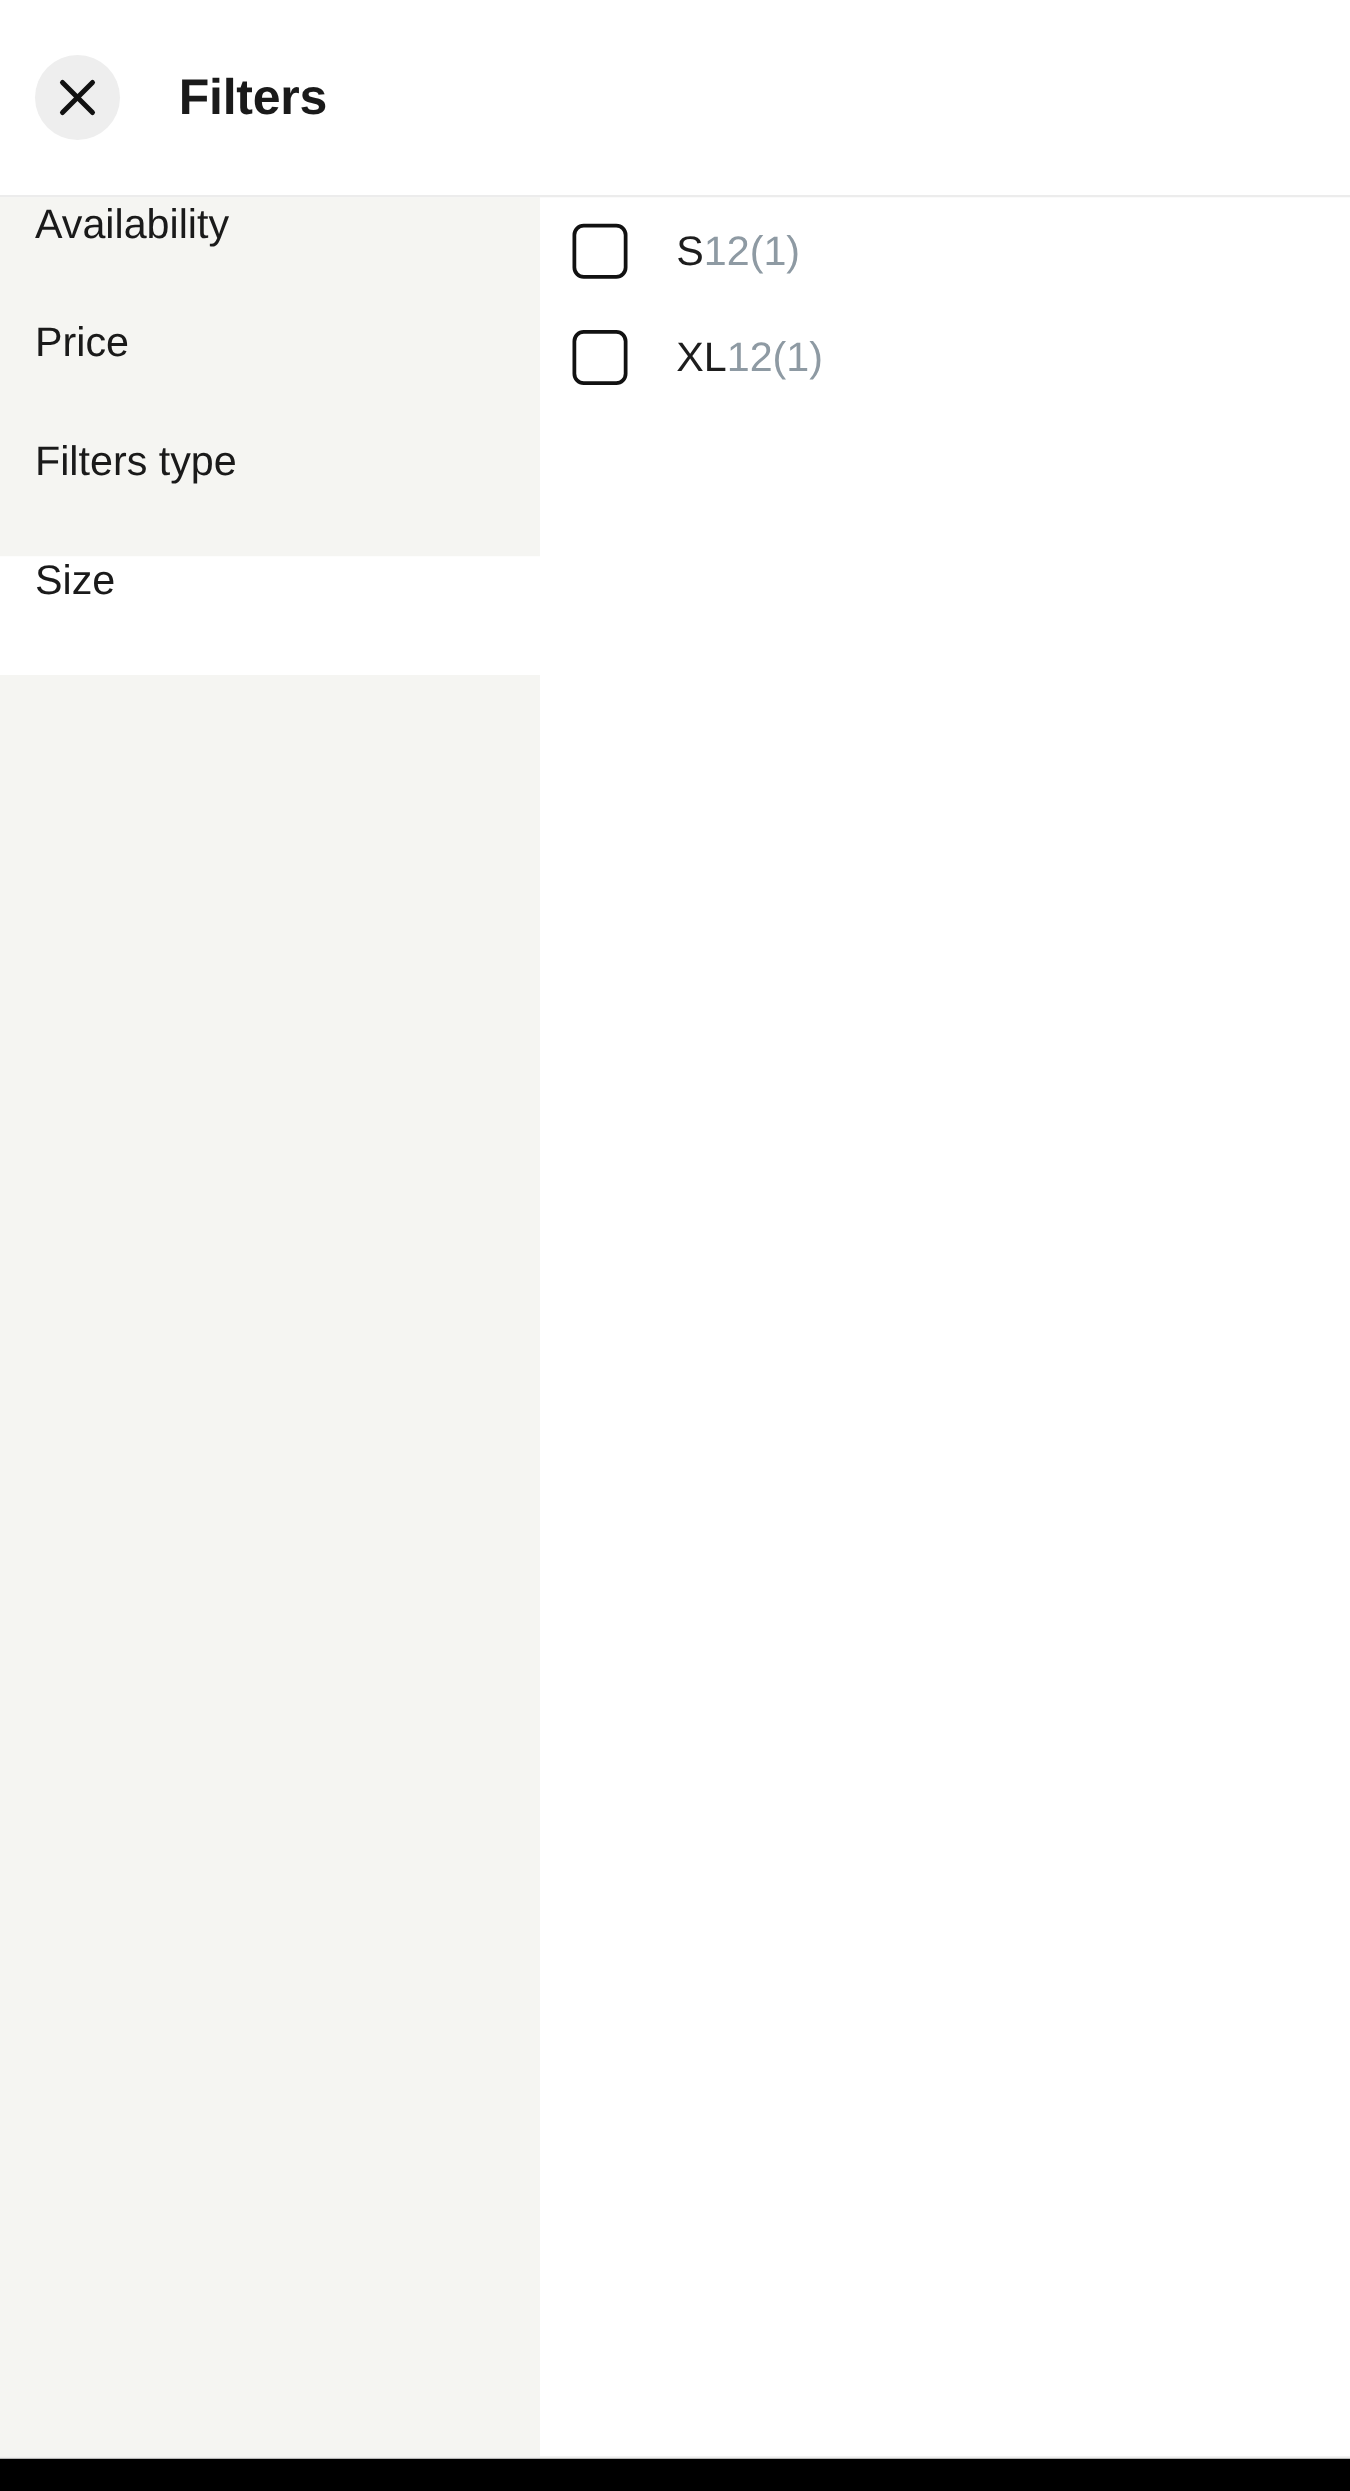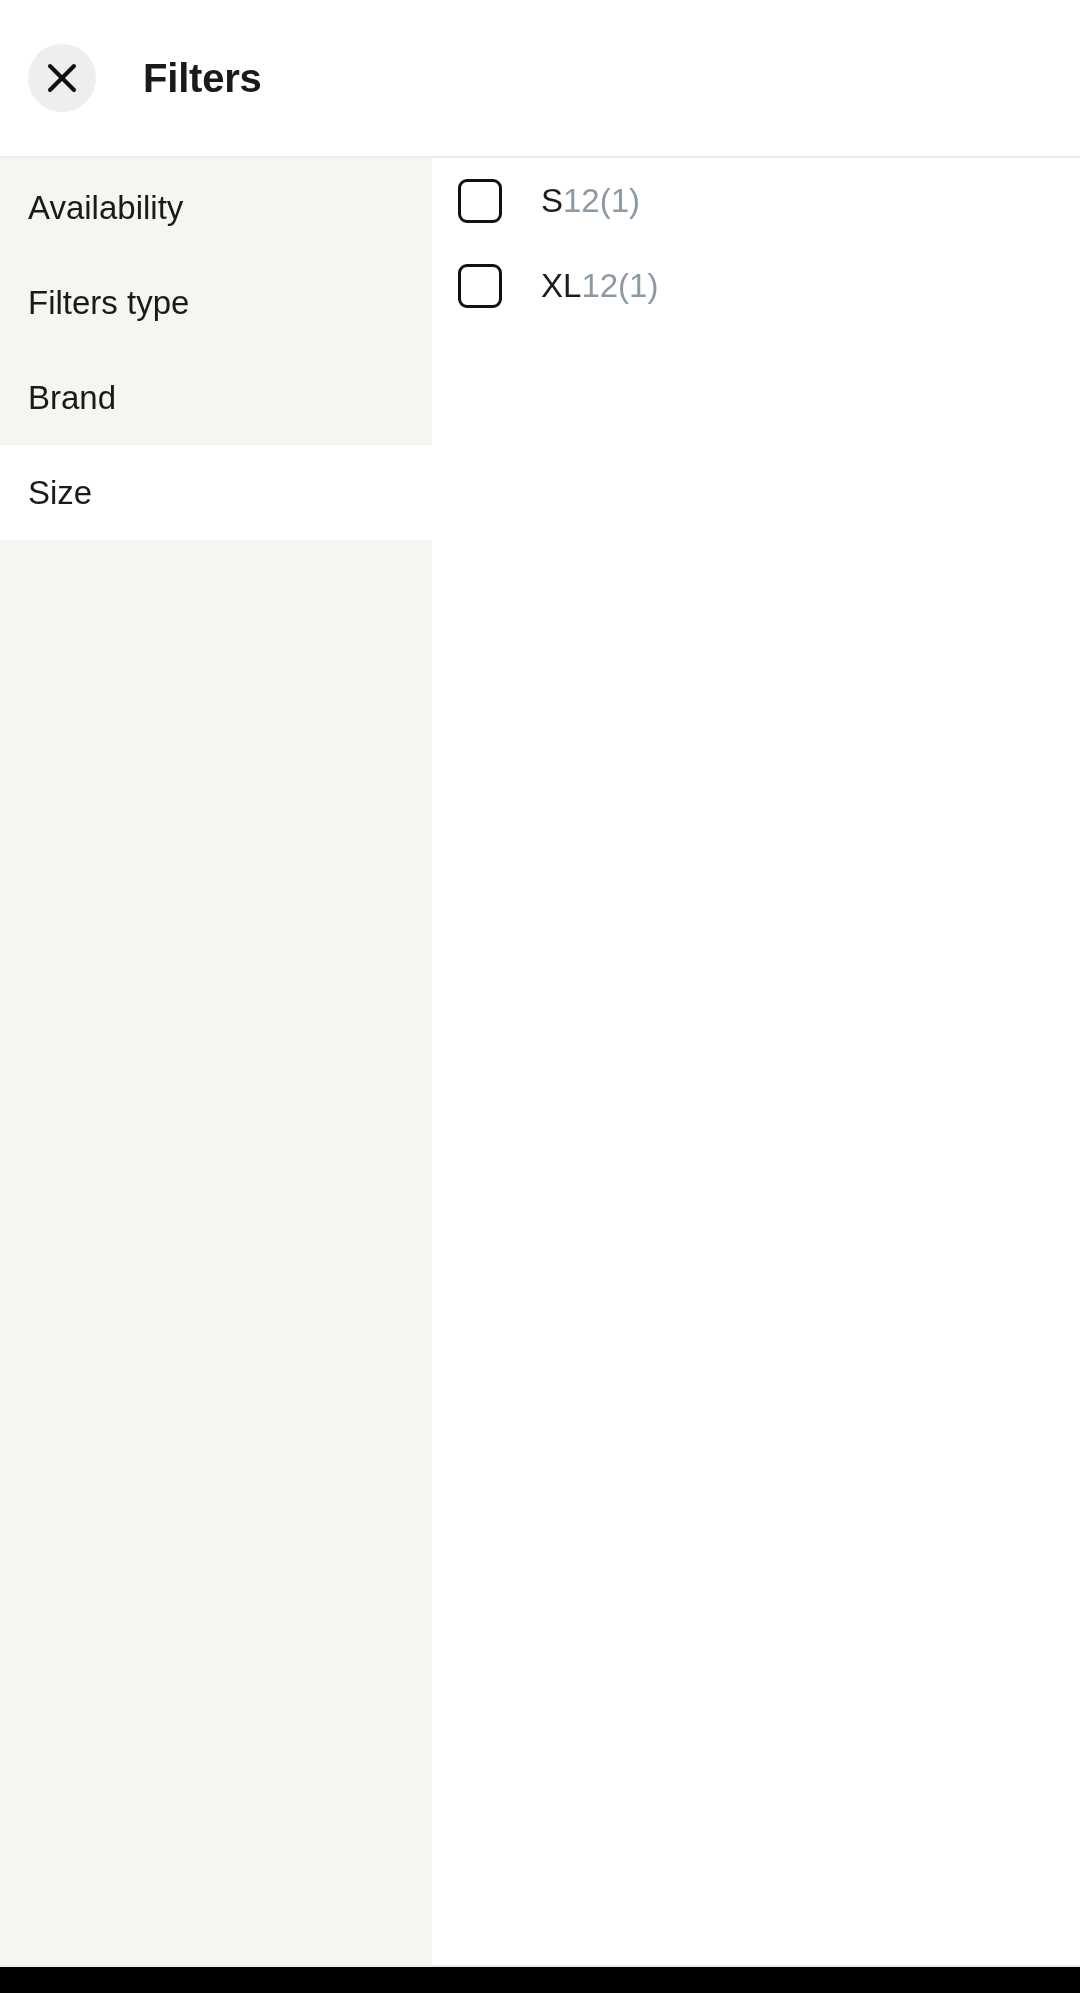--- a/index.html
+++ b/index.html
@@ -69,21 +69,21 @@
     background: #f5f5f2;
     display: flex;
     flex-direction: column;
     padding-top: 2px;
     box-sizing: border-box;
   }
   .side-item {
     height: 95px;
     min-height: 95px;
     display: flex;
-    align-items: center;
+    align-items: flex-start;
     padding-left: 28px;
     box-sizing: border-box;
     font-size: 33px;
     color: #1a1a1a;
     cursor: pointer;
     background: transparent;
   }
   .side-item.active {
     background: #ffffff;
   }
@@ -178,24 +178,24 @@
     <div class="header-title">Filters</div>
   </div>
 
   <div class="body">
 
     <div class="sidebar">
       <div class="side-item">
         <span>Availability</span>
       </div>
       <div class="side-item">
+        <span>Price</span>
+      </div>
+      <div class="side-item">
         <span>Filters type</span>
-      </div>
-      <div class="side-item">
-        <span>Brand</span>
       </div>
       <div class="side-item active">
         <span>Size</span>
       </div>
       <div class="sidebar-filler"></div>
     </div>
 
     <div class="options">
       <div class="option-row">
         <span class="checkbox"></span>

